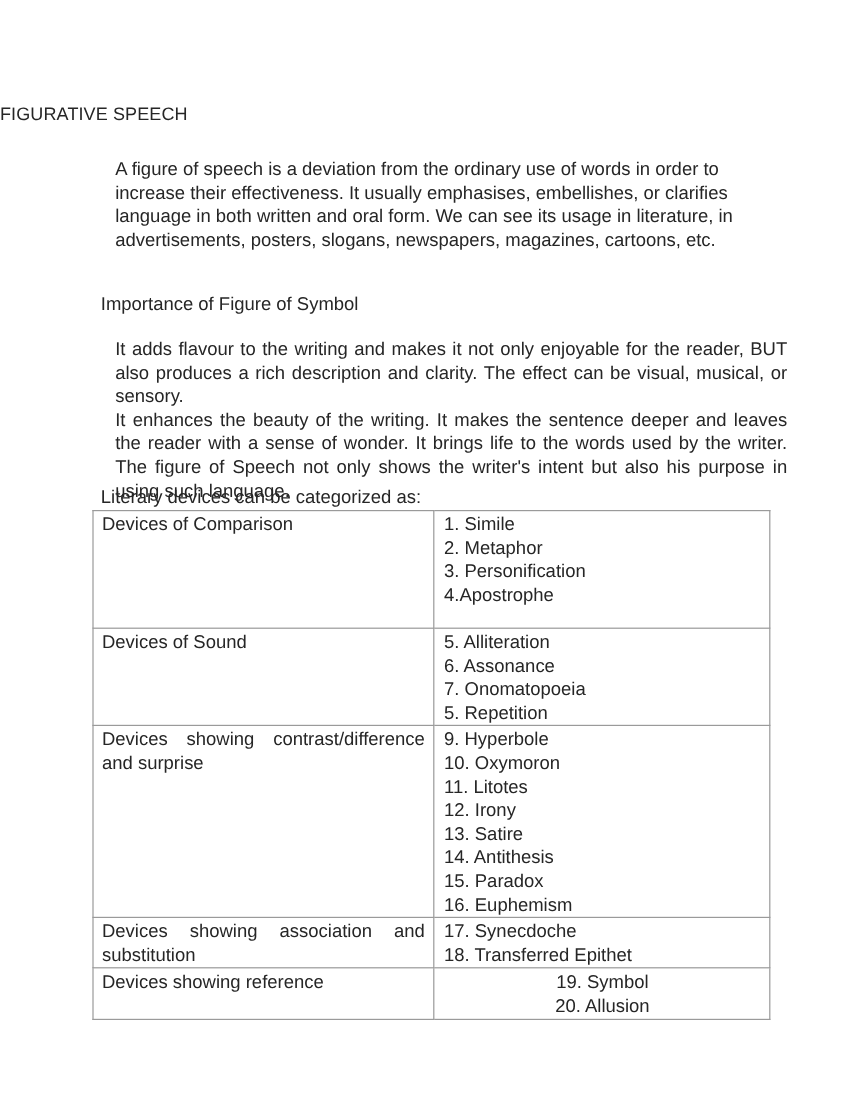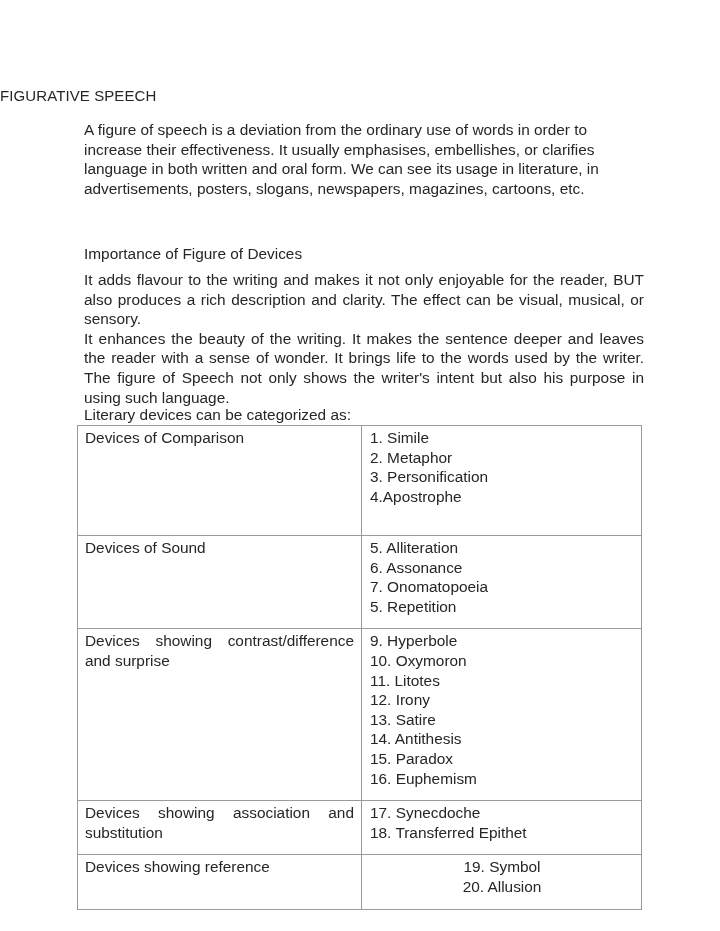--- a/index.html
+++ b/index.html
@@ -26,21 +26,21 @@
       top: 87px;
       font-size: 15px;
       letter-spacing: 0.1px;
     }
     .para {
       position: absolute;
       left: 84px;
       width: 560px;
       font-size: 15.4px;
       line-height: 19.6px;
-      margin: 0;
+      margin: 12px;
     }
     .intro { top: 120px; }
     .subhead {
       position: absolute;
       left: 84px;
       top: 245px;
       font-size: 15.4px;
     }
     .importance {
       top: 270px;
@@ -57,21 +57,21 @@
       position: absolute;
       left: 77px;
       top: 425px;
       width: 565px;
       border-collapse: collapse;
       font-size: 15.4px;
     }
     table.devices td {
       border: 1.5px solid #9a9a9a;
       vertical-align: top;
-      padding: 2px 7px 12px 7px;
+      padding: 2px 7px 0 7px;
       line-height: 19.6px;
     }
     table.devices td.cat {
       width: 269px;
       text-align: justify;
     }
     table.devices td.items {
       padding-left: 8px;
     }
     .item { display: block; }
@@ -82,21 +82,21 @@
     .row-5 td { height: 38px; text-align: center; }
   </style>
 </head>
 <body>
 
 <div class="page">
   <div class="title">FIGURATIVE SPEECH</div>
 
   <p class="para intro">A figure of speech is a deviation from the ordinary use of words in order to increase their effectiveness. It usually emphasises, embellishes, or clarifies language in both written and oral form. We can see its usage in literature, in advertisements, posters, slogans, newspapers, magazines, cartoons, etc.</p>
 
-  <div class="subhead">Importance of Figure of Devices</div>
+  <div class="subhead">Importance of Figure of Symbol</div>
 
   <p class="para importance">
     <span class="line">It adds flavour to the writing and makes it not only enjoyable for the reader, BUT also produces a rich description and clarity. The effect can be visual, musical, or sensory.</span>
     <span class="line">It enhances the beauty of the writing. It makes the sentence deeper and leaves the reader with a sense of wonder. It brings life to the words used by the writer. The figure of Speech not only shows the writer's intent but also his purpose in using such language.</span>
   </p>
 
   <div class="categorize">Literary devices can be categorized as:</div>
 
   <table class="devices">
     <tbody>

